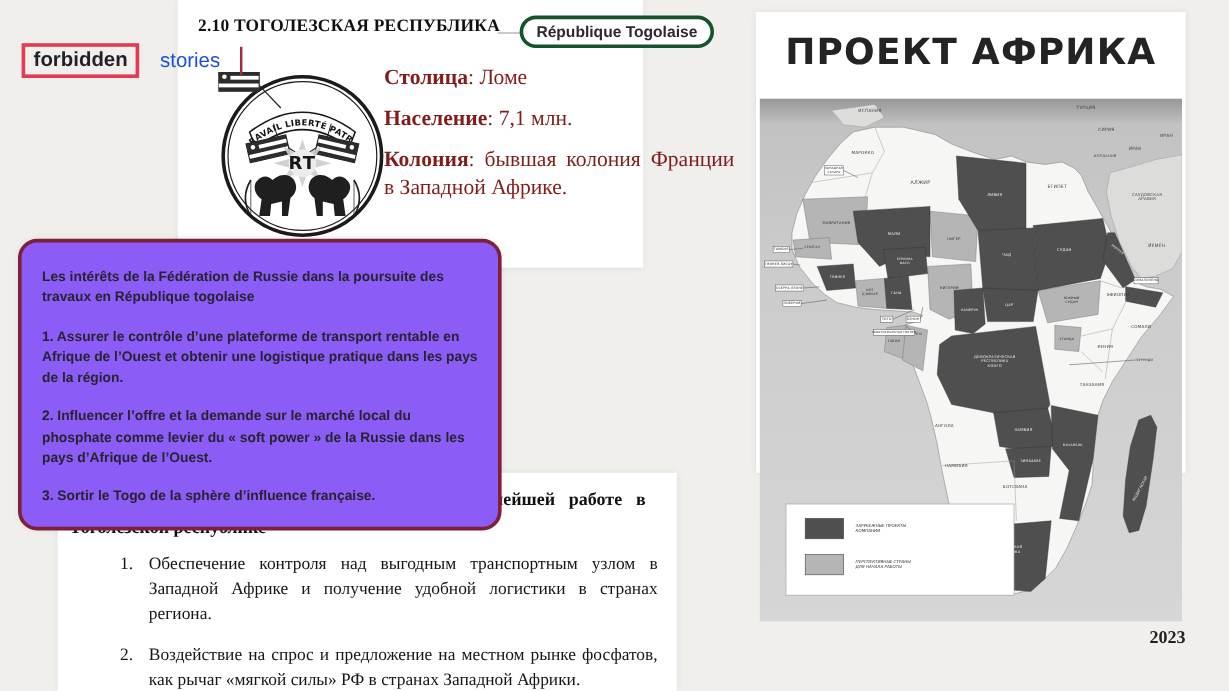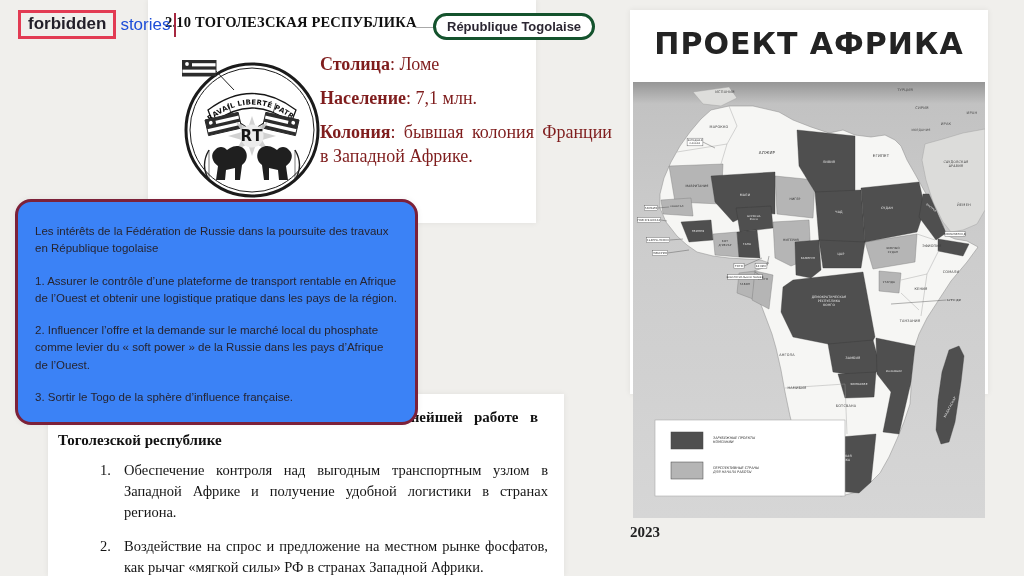--- a/index.html
+++ b/index.html
@@ -1,62 +1,62 @@
 <!DOCTYPE html>
 <html><head>
 <meta charset="utf-8">
 <style>
   html,body{margin:0;padding:0;}
   body{width:1024px;height:576px;position:relative;background:#f0efec;
        font-family:"Liberation Sans",sans-serif;overflow:hidden;color:#1a1a1a;}
   .page{position:absolute;background:#ffffff;box-shadow:0 0 6px rgba(0,0,0,.07);}
 
   
-  #logo{position:absolute;left:18px;top:10px;display:flex;align-items:center;gap:4px;z-index:6;}
+  #logo{position:absolute;left:18px;top:36px;display:flex;align-items:center;gap:17px;z-index:6;}
   #logo .box{border:3px solid #e23b53;padding:1px 7px 2px;font-weight:bold;font-size:17px;color:#221f29;}
   #logo .stories{font-size:17px;color:#1d4ed8;}
   #logo .bar{width:2px;height:24px;background:#a62840;}
 
   
   #doc-top{left:148px;top:0;width:388px;height:223px;}
   .doc-heading{position:absolute;left:17px;top:14px;font-family:"Liberation Serif",serif;
                font-weight:bold;font-size:14.5px;color:#101010;letter-spacing:.2px;}
   #callout-line{position:absolute;left:267px;top:27px;width:20px;height:1px;background:#a9a9a9;}
   #callout{position:absolute;left:285px;top:13px;border:3px solid #14532d;border-radius:15px;
            padding:3px 11px;font-weight:bold;font-size:13px;color:#2c2733;background:#fff;white-space:nowrap;}
   #emblem{position:absolute;left:34px;top:60px;width:140px;height:140px;}
   #doc-top-info{position:absolute;left:172px;top:52px;width:292px;
                 font-family:"Liberation Serif",serif;font-size:18px;color:#7f1d1d;}
   #doc-top-info p{margin:0 0 9px;text-align:justify;line-height:1.38;}
 
   
-  #french-box{position:absolute;left:15px;top:199px;width:363px;background:#3b82f6;
+  #french-box{position:absolute;left:15px;top:199px;width:363px;background:#8b5cf6;
               border:3.5px solid #7c2139;border-radius:16px;padding:21px 17px 16px 17px;
-              font-size:11.5px;font-weight:normal;color:#262430;line-height:1.5;z-index:5;
+              font-size:11.5px;font-weight:bold;color:#262430;line-height:1.5;z-index:5;
               box-shadow:0 0 6px rgba(0,0,0,.06);}
   #french-box p{margin:0 0 15px;}
   #french-box p:last-child{margin-bottom:0;}
 
   
   #doc-bottom{left:48px;top:394px;width:516px;height:182px;padding:0;}
   .db-heading{position:absolute;left:10px;top:12px;width:480px;font-family:"Liberation Serif",serif;
               font-weight:bold;font-size:15px;line-height:1.55;text-align:justify;text-indent:46px;color:#111;}
   .db-list{position:absolute;left:52px;top:66px;width:448px;}
   .db-item{display:flex;margin-bottom:13px;font-family:"Liberation Serif",serif;
            font-size:14.5px;line-height:1.45;color:#151515;}
   .db-item .num{width:24px;flex:none;}
   .db-item .txt{flex:1;text-align:justify;}
 
   
   #map-page{left:630px;top:10px;width:358px;height:384px;}
   #map-title{position:absolute;top:16px;left:0;width:100%;text-align:center;font-weight:bold;
              font-size:30px;letter-spacing:1px;color:#232323;font-family:"DejaVu Sans",sans-serif;}
   #map-area{position:absolute;left:3px;top:72px;width:352px;height:436px;}
   #map-area svg{display:block;width:352px;height:436px;}
-  #map-year{position:absolute;left:0;top:514px;width:100%;text-align:left;
+  #map-year{position:absolute;left:0;top:514px;width:100%;text-align:right;
             font-family:"Liberation Serif",serif;font-weight:bold;font-size:15px;color:#222;}
 </style>
 </head>
 <body>
 
 <div id="logo">
   <span class="box">forbidden</span>
   <span class="stories">stories</span>
   <span class="bar"></span>
 </div>

